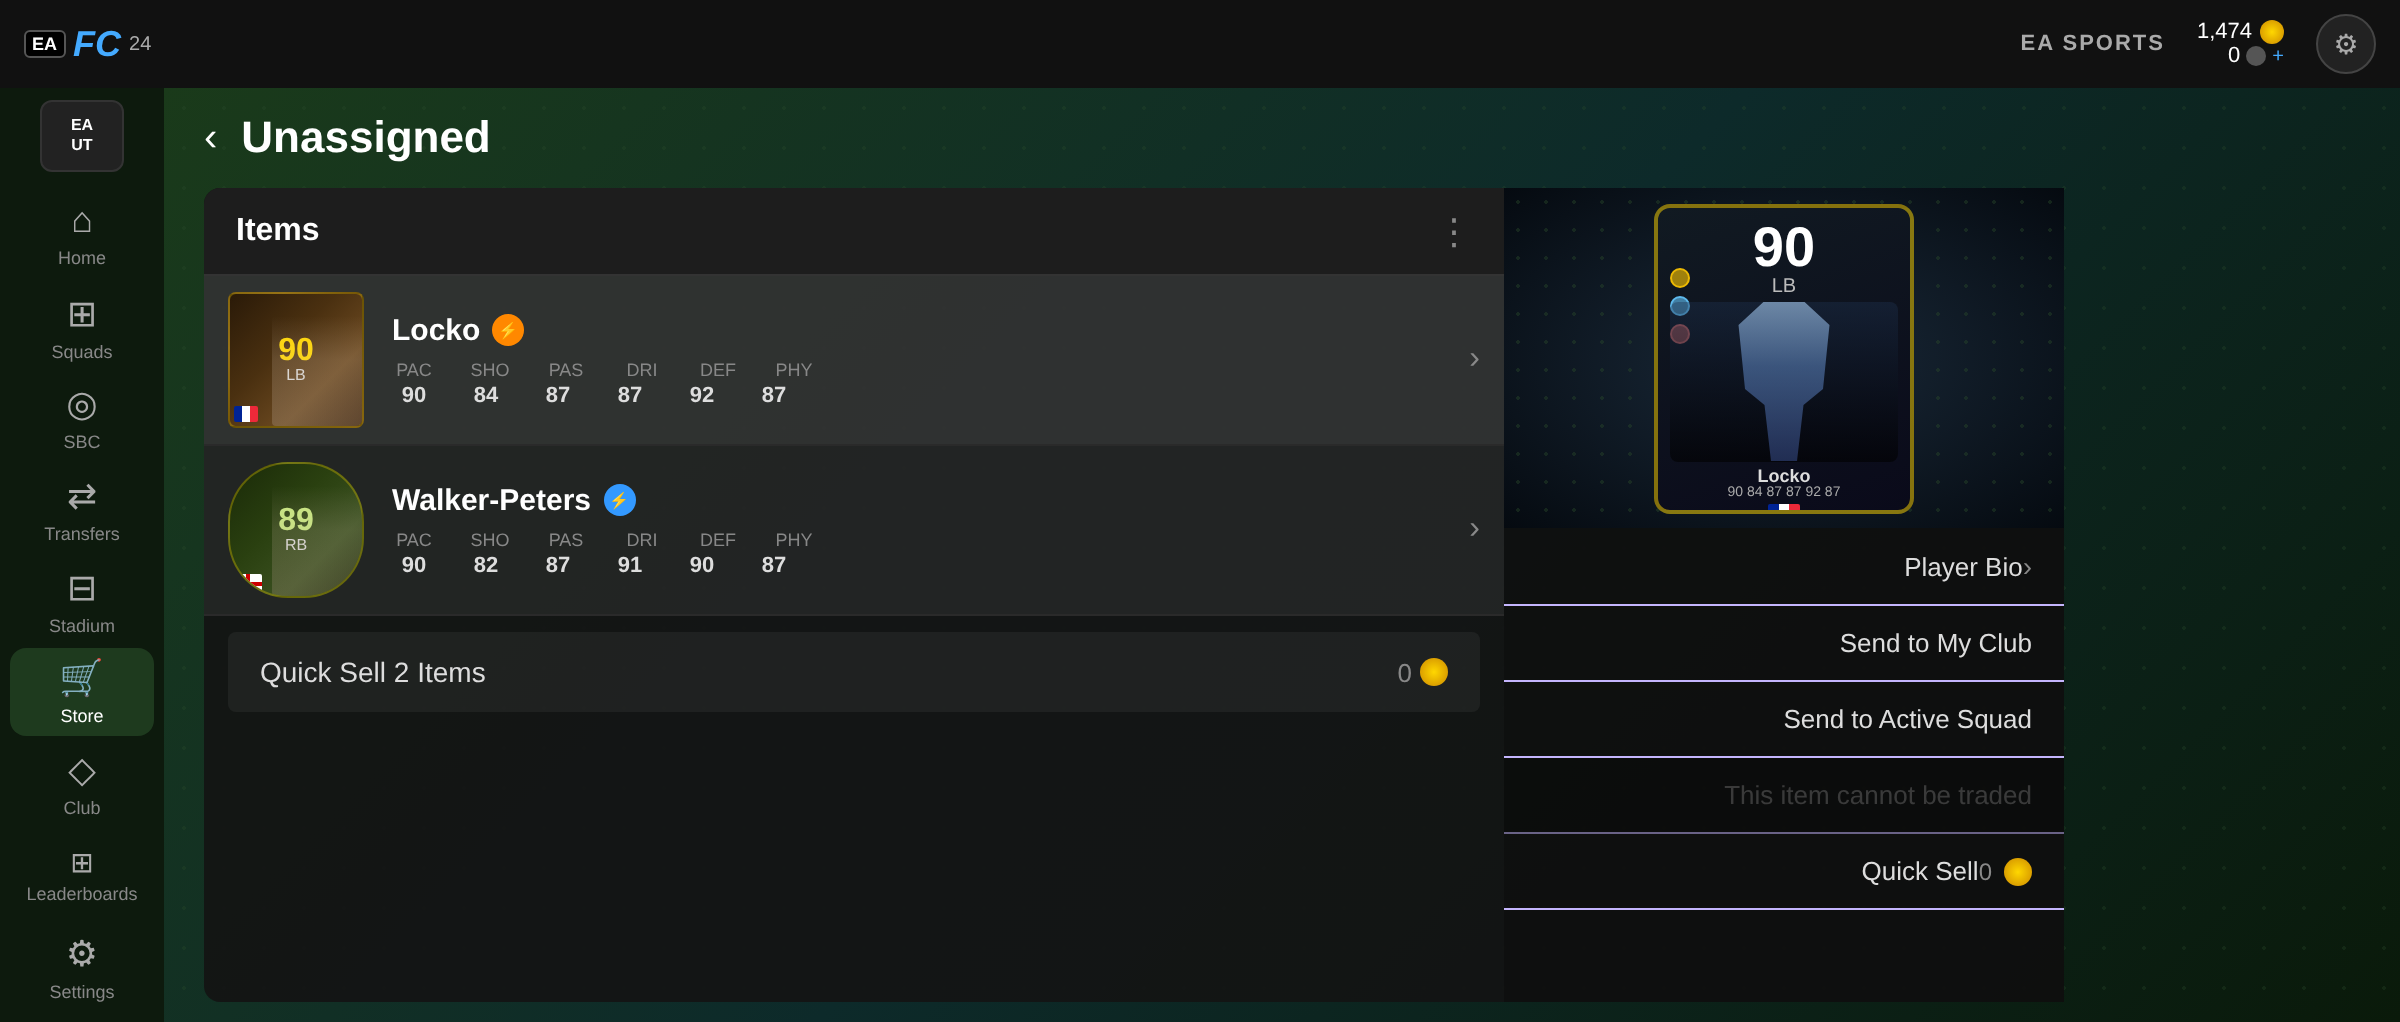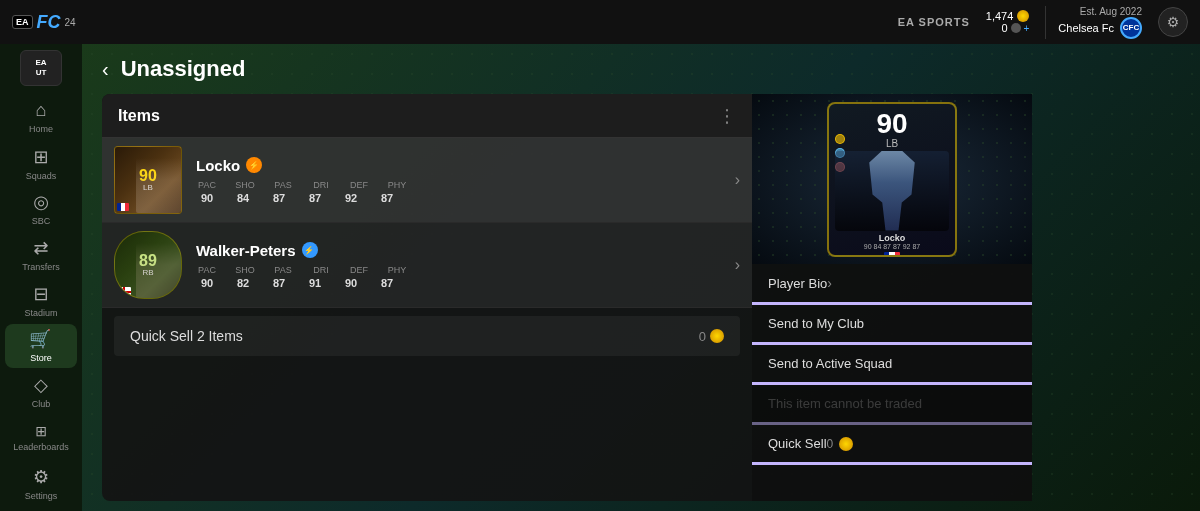--- a/index.html
+++ b/index.html
@@ -536,23 +536,23 @@
 
     
     .context-menu {
       flex: 1;
       display: flex;
       flex-direction: column;
     }
     .menu-item {
       display: flex;
       align-items: center;
-      justify-content: flex-start;
+      justify-content: flex-end;
       padding: 11px 16px;
-      border-bottom: 3px solid #c4b5fd;
+      border-bottom: 1px solid #c4b5fd;
       cursor: pointer;
     }
     .menu-item.disabled {
       opacity: 0.5;
       cursor: default;
       background: rgba(0,0,0,0.3);
     }
     .menu-item-label {
       color: #ddd;
       font-size: 13px;
@@ -601,27 +601,20 @@
       <div class="coins-row">
         <span>1,474</span>
         <span class="coin-icon"></span>
       </div>
       <div class="coins-row token-icons">
         <span>0</span>
         <span class="token-icon"></span>
         <span class="plus-icon">+</span>
       </div>
     </div>
-    <div class="club-area">
-      <span>Est. Aug 2022</span>
-      <div class="club-row">
-        <span class="club-name">Chelsea Fc</span>
-        <div class="club-logo">CFC</div>
-      </div>
-    </div>
     <div class="settings-btn">⚙</div>
   </div>
 </div>
 
 <div class="main-layout">
 
   <div class="sidebar">
     <div class="sidebar-logo">
       <div class="sidebar-logo-text">EA<br>UT</div>
     </div>

